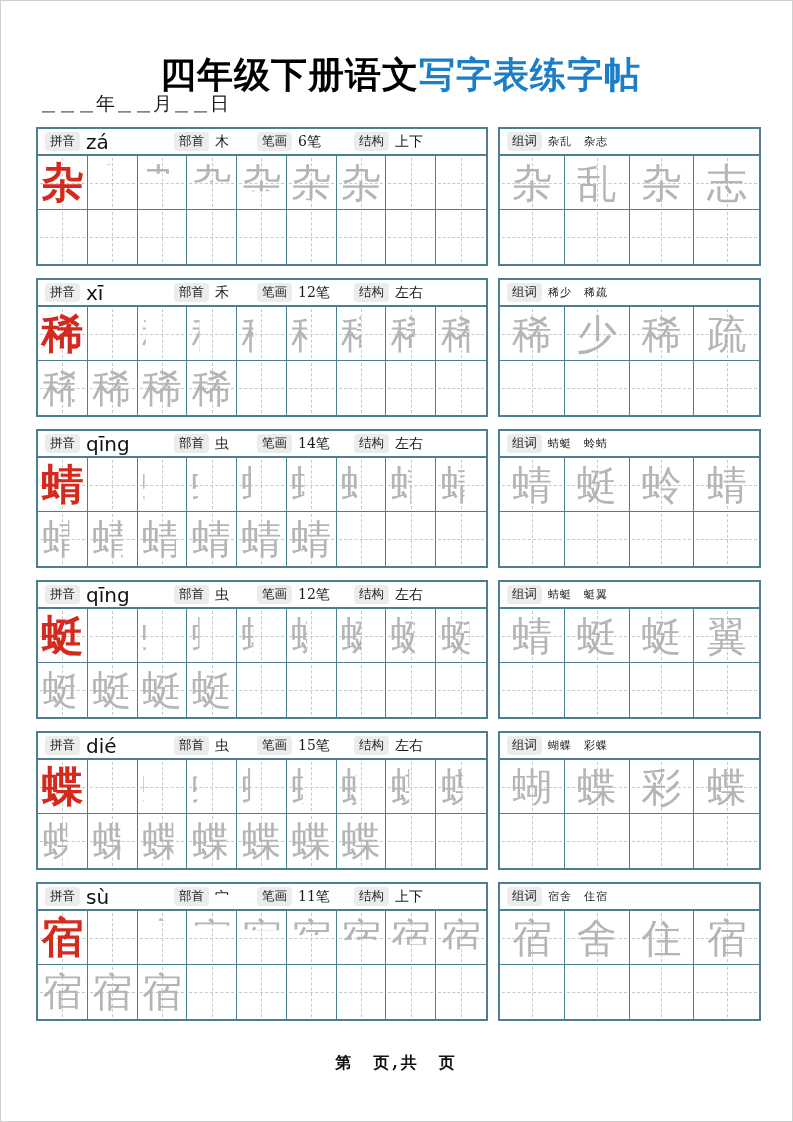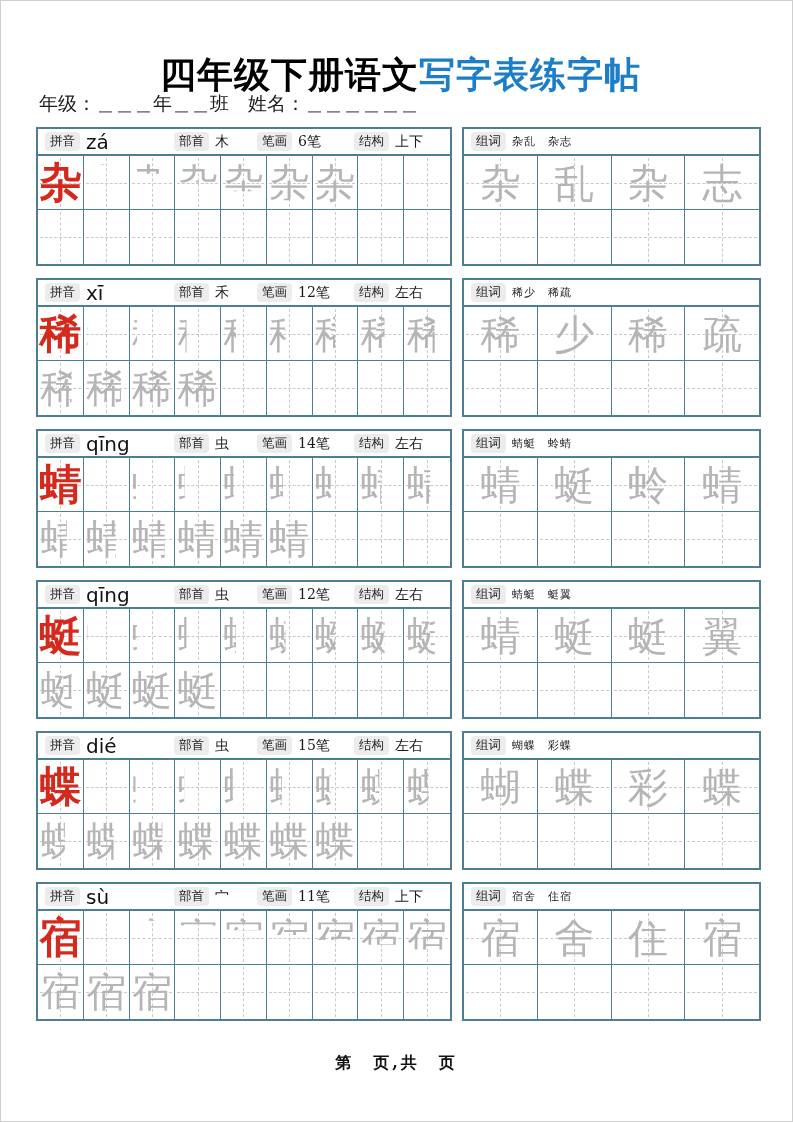--- a/index.html
+++ b/index.html
@@ -26,21 +26,21 @@
   .title .t-blue{color:var(--blue);}
   .info-row{
     position:absolute;top:90px;left:38px;right:34px;
     display:flex;justify-content:space-between;
     font-family:"DejaVu Serif","Liberation Serif",serif;
     font-size:19px;color:#1a1a1a;white-space:nowrap;
   }
   .sections{position:absolute;top:126px;left:35px;right:31px;}
   .section{display:flex;gap:10px;margin-bottom:12px;}
   .block{border:2px solid var(--grid);background:#fff;box-sizing:border-box;}
-  .block-left{width:416px;}
+  .block-left{width:452px;}
   .block-right{flex:1;}
   .bheader{
     height:25px;display:flex;align-items:center;padding:0 7px;gap:6px;
     border-bottom:2px solid var(--grid);white-space:nowrap;overflow:hidden;
   }
   .badge{
     background:var(--badge);border-radius:4px;padding:1px 5px;
     font-size:12.5px;color:#222;
     font-family:"DejaVu Serif","Liberation Serif",serif;flex:0 0 auto;
   }
@@ -82,21 +82,21 @@
   }
 </style>
 </head>
 <body>
 
 <div class="title">
   <span>四年级下册语文</span><span class="t-blue">写字表练字帖</span>
 </div>
 
 <div class="info-row">
-  <span>年级：＿＿＿年＿＿班　姓名：＿＿＿＿＿＿</span>
+  <span>＿＿＿年＿＿月＿＿日</span>
 </div>
 
 <div class="sections">
     <div class="section">
       <div class="block block-left">
         <div class="bheader">
           <span class="badge">拼音</span>
           <span class="pinyin">zá</span>
           <span class="badge">部首</span>
           <span class="hval radical">木</span>

